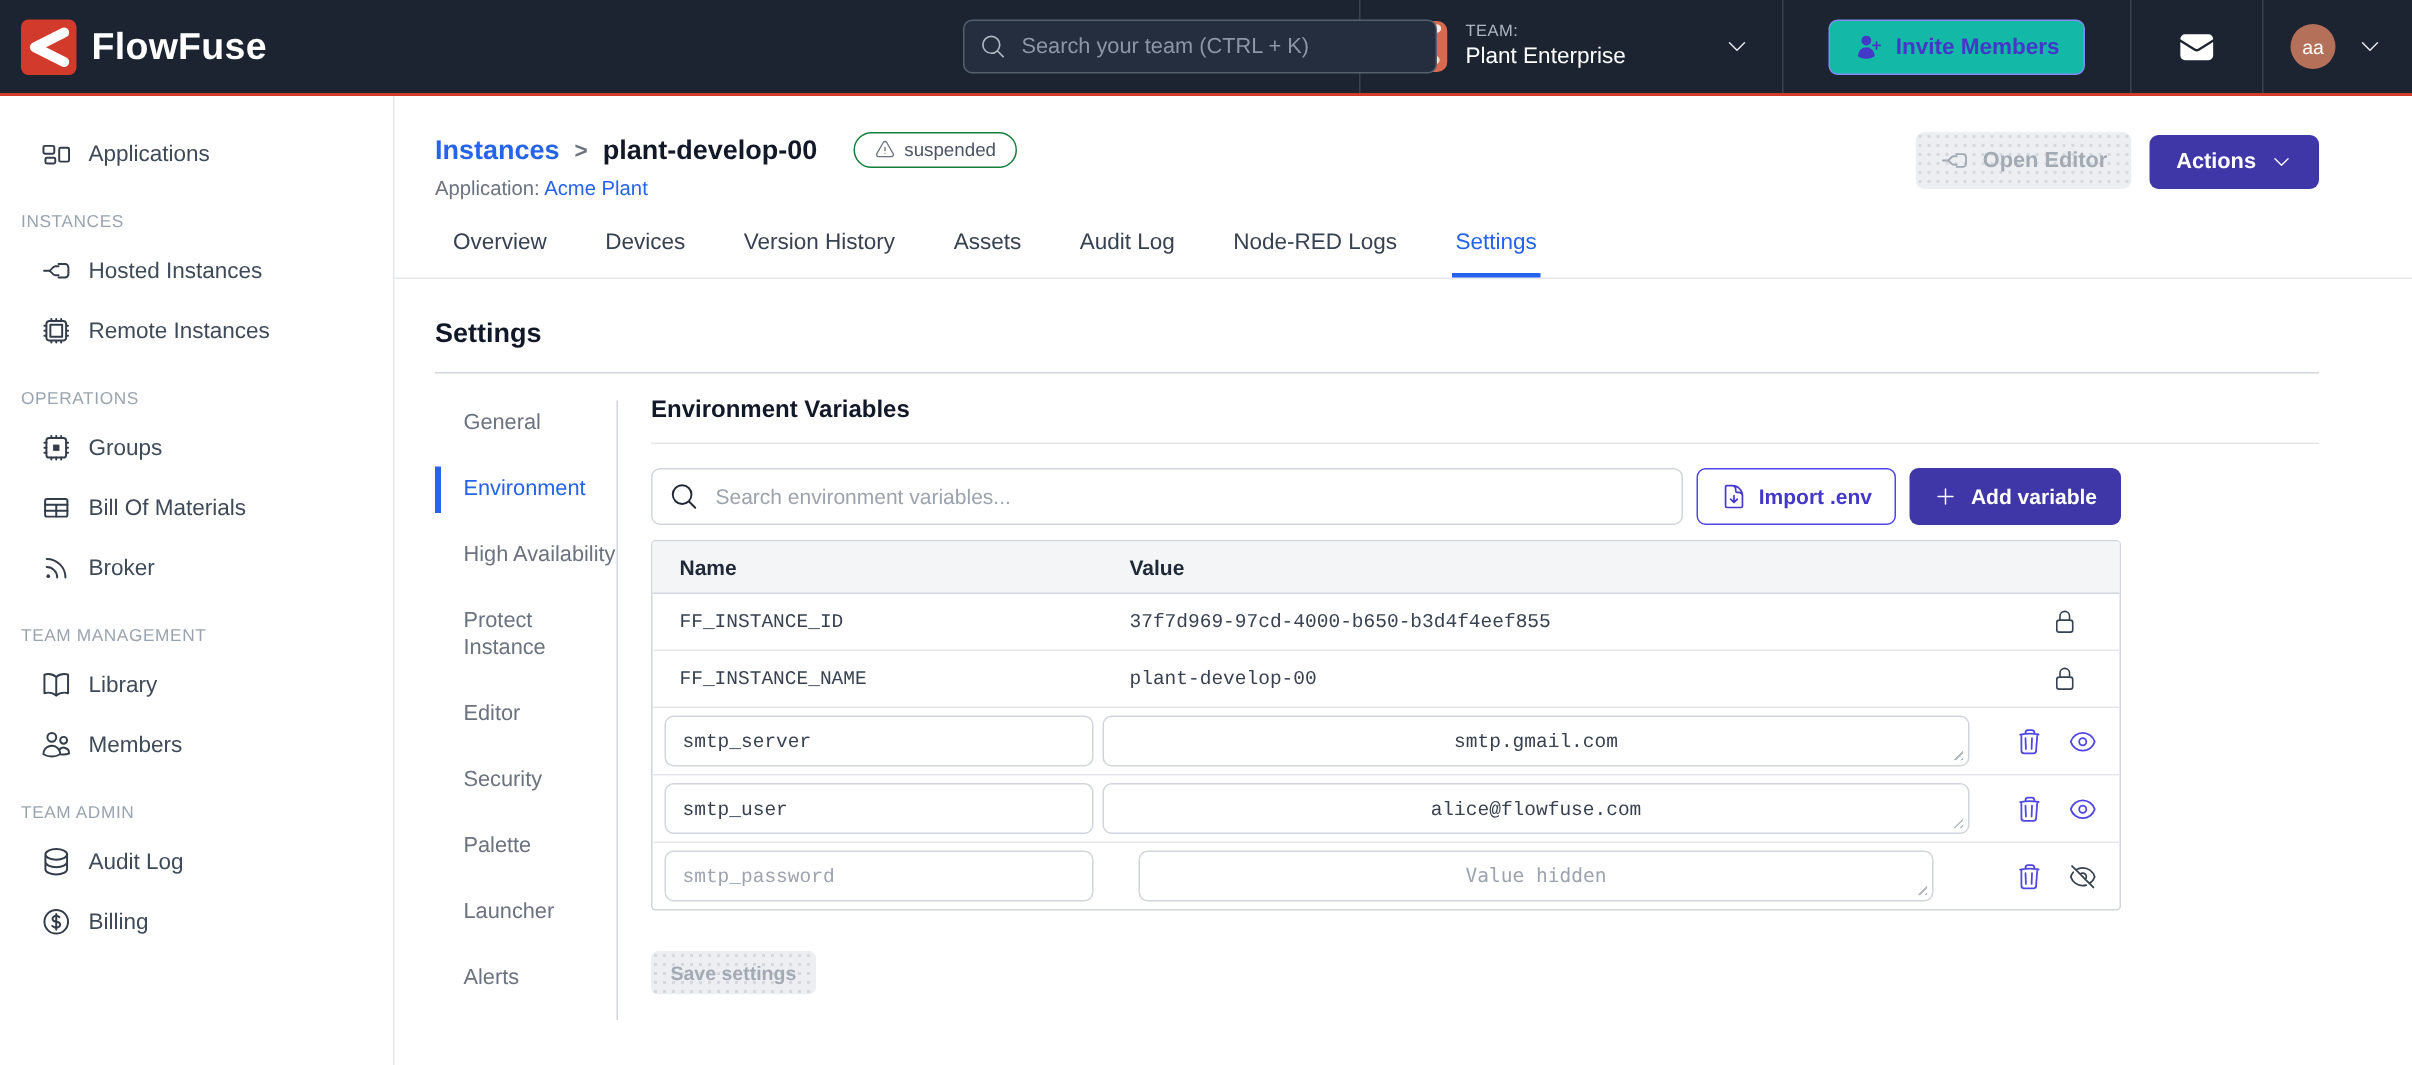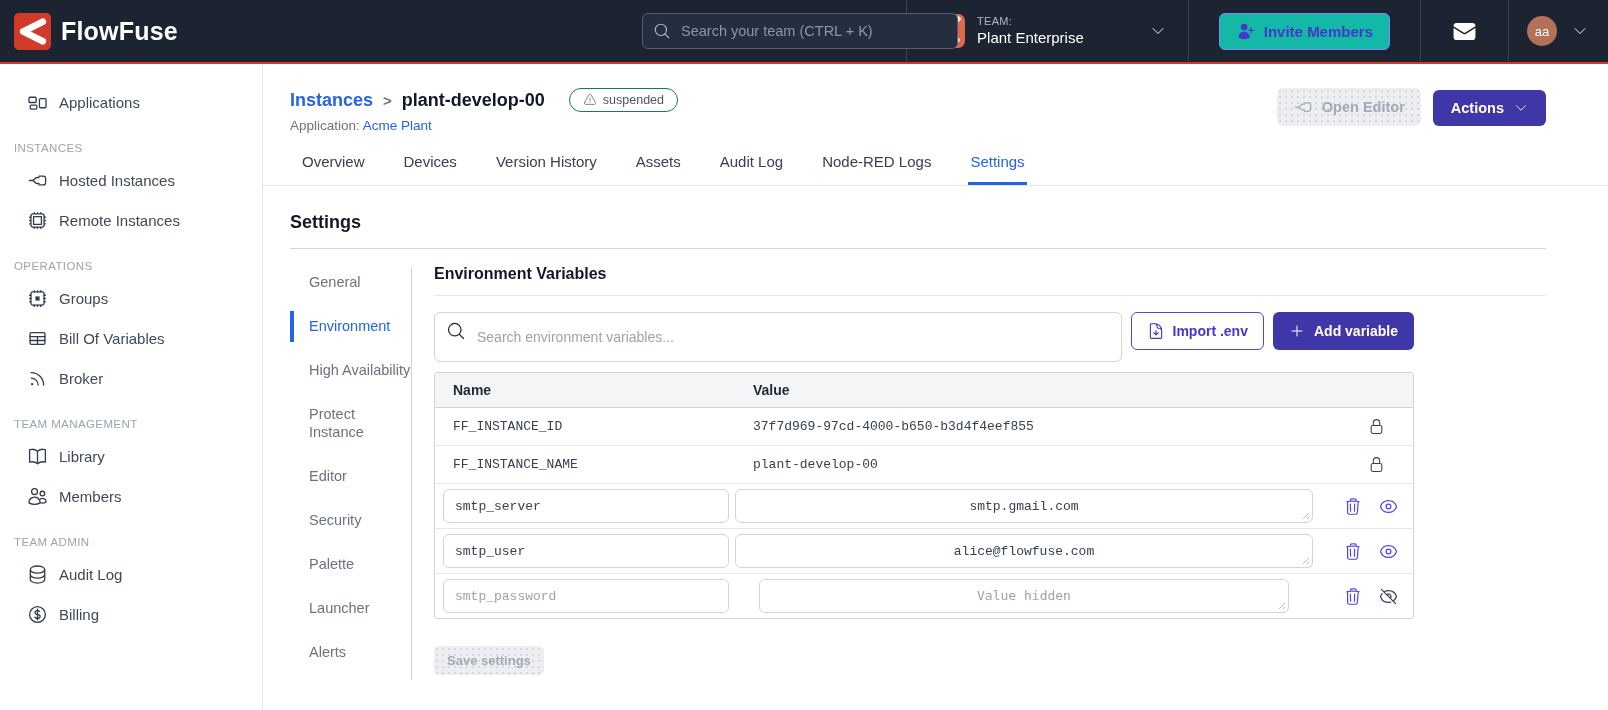--- a/index.html
+++ b/index.html
@@ -79,21 +79,21 @@
   .settings-hr { border:none; border-top:1px solid #d3d7dc; margin:15px 0 14px; }
   .settings-body { display:flex; }
   .subnav { width:121px; flex:0 0 121px; padding-top:4px; }
   .subnav-item { font-size:14.5px; color:#6b7280; padding:6px 0 6px 15px; margin-bottom:13px; border-left:4px solid transparent; cursor:pointer; line-height:1.3; }
   .subnav-item.active { color:#2563eb; border-left-color:#2563eb; }
   .subnav-vr { width:1px; background:#d1d5db; margin:4px 0 0 0; }
   .env-section { flex:1; padding-left:22px; padding-top:0; }
   .env-title { font-size:16px; font-weight:bold; color:#111827; padding-top:2px; }
   .env-hr { border:none; border-top:1px solid #e5e7eb; margin:12px 0 16px; }
   .env-toolbar { display:flex; gap:9px; width:980px; }
-  .env-search { position:relative; flex:1; height:50px; }
+  .env-search { position:relative; flex:1; height:38px; }
   .env-search svg { position:absolute; left:12px; top:9px; width:20px; height:20px; color:#1f2937; }
   .env-search input { width:100%; height:100%; border:1px solid #d1d5db; border-radius:6px; font-size:14px; padding:0 12px 0 42px; outline:none; color:#374151; font-family:"Liberation Sans",sans-serif; }
   .env-search input::placeholder { color:#9ca3af; }
   .btn-outline { display:flex; align-items:center; gap:8px; background:#fff; border:1px solid #4f46e5; border-radius:6px; padding:0 15px; height:38px; color:#4338ca; font-weight:bold; font-size:14px; cursor:pointer; white-space:nowrap; }
   .btn-outline svg { width:18px; height:18px; }
   .btn-add { display:flex; align-items:center; gap:9px; background:#3f37a8; border:none; border-radius:6px; padding:0 16px; height:38px; color:#fff; font-weight:bold; font-size:14px; cursor:pointer; white-space:nowrap; }
   .btn-add svg { width:16px; height:16px; }
 
   .env-table { width:980px; border:1px solid #d1d5db; border-radius:3px; margin-top:10px; background:#fff; }
   .t-head { display:grid; grid-template-columns:300px 1fr 100px; background:#f4f5f7; border-bottom:1px solid #d1d5db; }
@@ -219,21 +219,21 @@
             <rect x="4.5" y="4.5" width="15" height="15" rx="2"></rect>
             <rect x="9.6" y="9.6" width="4.8" height="4.8" fill="currentColor" stroke="none"></rect>
           </svg>
         <span>Groups</span>
       </div>
       <div class="side-item">
         <svg class="stroke" viewBox="0 0 24 24">
             <rect x="3.5" y="5.25" width="17" height="13.5" rx="1.5"></rect>
             <path d="M3.5 9.75h17M3.5 14.25h17M12 9.75v9"></path>
           </svg>
-        <span>Bill Of Variables</span>
+        <span>Bill Of Materials</span>
       </div>
       <div class="side-item">
         <svg class="stroke" viewBox="0 0 24 24">
             <path d="M4.75 11.5a8 8 0 0 1 8 8"></path>
             <path d="M4.75 5.25A14.25 14.25 0 0 1 19 19.5"></path>
             <circle cx="5.9" cy="18.4" r="1.4" fill="currentColor" stroke="none"></circle>
           </svg>
         <span>Broker</span>
       </div>
 

